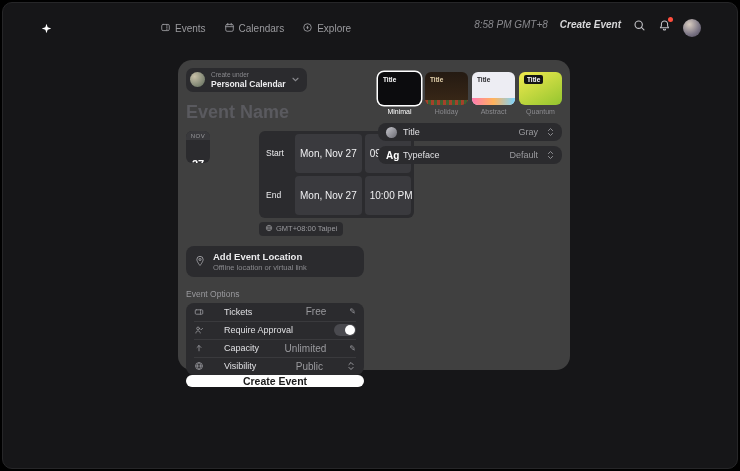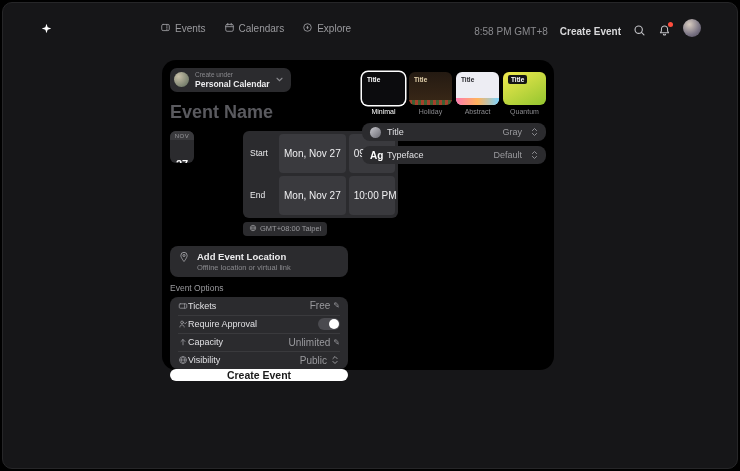--- a/index.html
+++ b/index.html
@@ -5,30 +5,30 @@
   * { margin:0; padding:0; box-sizing:border-box; }
   html,body { width:740px; height:471px; background:#000; font-family:"Liberation Sans", sans-serif; overflow:hidden; }
   .window { position:absolute; inset:2px; background:#161618; border:1px solid #262628; border-radius:10px; overflow:hidden; }
 
   
   .topnav { position:absolute; top:0; left:0; right:0; height:50px; display:flex; align-items:center; padding:0 36px 0 38px; }
   .logo { color:#fff; display:flex; align-items:center; }
   .nav-center { display:flex; gap:18px; margin-left:108px; }
   .nav-item { display:flex; align-items:center; gap:4px; color:#9a9a9e; font-size:10px; cursor:pointer; }
   .nav-item svg { width:11px; height:11px; }
-  .nav-right { margin-left:auto; display:flex; align-items:flex-end; gap:12px; }
+  .nav-right { margin-left:auto; display:flex; align-items:flex-start; gap:12px;font-style:italic; }
   .nav-time { color:#8a8a8e; font-size:10px; }
   .nav-create { color:#d8d8da; font-size:10px; font-weight:600; cursor:pointer; }
   .nav-icon { color:#c0c0c4; position:relative; display:flex; cursor:pointer; }
   .nav-icon svg { width:13px; height:13px; }
   .bell-dot { position:absolute; top:-2px; right:-2px; width:5px; height:5px; border-radius:50%; }
   .avatar { width:18px; height:18px; border-radius:50%; background:radial-gradient(circle at 35% 30%, #d8ccc0, #7a7484 60%, #4a4454); cursor:pointer; }
 
   
-  .card { position:absolute; left:159px; top:57px; width:392px; height:310px; background:#000000; border-radius:14px; padding:8px; display:flex; gap:14px; }
+  .card { position:absolute; left:175px; top:57px; width:392px; height:310px; background:#404040; border-radius:14px; padding:8px; display:flex; gap:14px; }
   .left-col { width:178px; display:flex; flex-direction:column; }
   .right-col { width:184px; display:flex; flex-direction:column; }
 
   
   .create-under { align-self:flex-start; display:flex; align-items:center; gap:6px; background:#2b2b2e; border-radius:7px; padding:3px 8px 3px 4px; height:24px; cursor:pointer; }
   .cu-avatar { width:15px; height:15px; border-radius:50%; background:radial-gradient(circle at 30% 30%, #c8c0a8, #5a6858); }
   .cu-texts { display:flex; flex-direction:column; line-height:1.2; }
   .cu-label { font-size:6.5px; color:#8a8a8e; }
   .cu-value { font-size:8.5px; color:#ececee; font-weight:700; }
   .cu-chevron { color:#8a8a8e; display:flex; }
@@ -46,29 +46,29 @@
   .dt-rows { background:#2b2b2e; border-radius:6px; padding:3px; display:flex; flex-direction:column; gap:3px; }
   .dt-row { display:flex; align-items:center; gap:3px; }
   .dt-label { width:30px; padding-left:4px; font-size:8.5px; color:#ececee; }
   .dt-field { background:#3a3a3e; border-radius:4px; font-size:10px; color:#f0f0f2; padding:14px 5px; cursor:pointer; white-space:nowrap; }
   .dt-field.date { flex:1; }
   .dt-field.time { width:46px; text-align:center; }
   .tz-chip { margin-top:4px; width:fit-content; display:flex; align-items:center; gap:3px; background:#2b2b2e; border-radius:4px; padding:2px 6px; font-size:7.5px; color:#9a9a9e; cursor:pointer; }
   .tz-chip svg { width:8px; height:8px; }
 
   
-  .location { margin-top:10px; display:flex; align-items:flex-start; gap:7px; background:#2b2b2e; border-radius:8px; padding:5px 8px; cursor:pointer; }
+  .location { margin-top:10px; display:flex; align-items:center; gap:7px; background:#2b2b2e; border-radius:8px; padding:5px 8px; cursor:pointer; }
   .location svg { width:12px; height:12px; color:#9a9a9e; flex-shrink:0; }
   .loc-title { font-size:9.5px; color:#ececee; font-weight:600; }
   .loc-sub { font-size:7.5px; color:#8a8a8e; margin-top:1px; }
 
   
-  .options-heading { margin-top:6px; font-size:8.5px; color:#9a9a9e; }
+  .options-heading { margin-top:12px; font-size:8.5px; color:#9a9a9e; }
   .options { margin-top:4px; background:#2b2b2e; border-radius:8px; padding:0 8px; }
-  .opt-row { display:flex; align-items:center; height:18px; gap:0; border-top:1px solid #3a3a3d; cursor:pointer; }
+  .opt-row { display:flex; align-items:center; height:18px; gap:20px; border-top:1px solid #3a3a3d; cursor:pointer; }
   .opt-row:first-child { border-top:none; }
   .opt-row svg { width:10px; height:10px; color:#9a9a9e; flex-shrink:0; }
   .opt-label { flex:1; font-size:9px; color:#e0e0e3; }
   .opt-value { font-size:10px; color:#9a9a9e; }
   .pencil { font-size:8px; color:#8e8e93; margin-left:3px; }
   .sel-chevrons { width:7px; height:10px; color:#8e8e93; margin-left:3px; }
   .toggle { width:22px; height:12px; border-radius:6px; background:#4a4a4f; position:relative; cursor:pointer; }
   .toggle .knob { position:absolute; top:1px; right:1px; width:10px; height:10px; border-radius:50%; background:#fff; }
 
   

